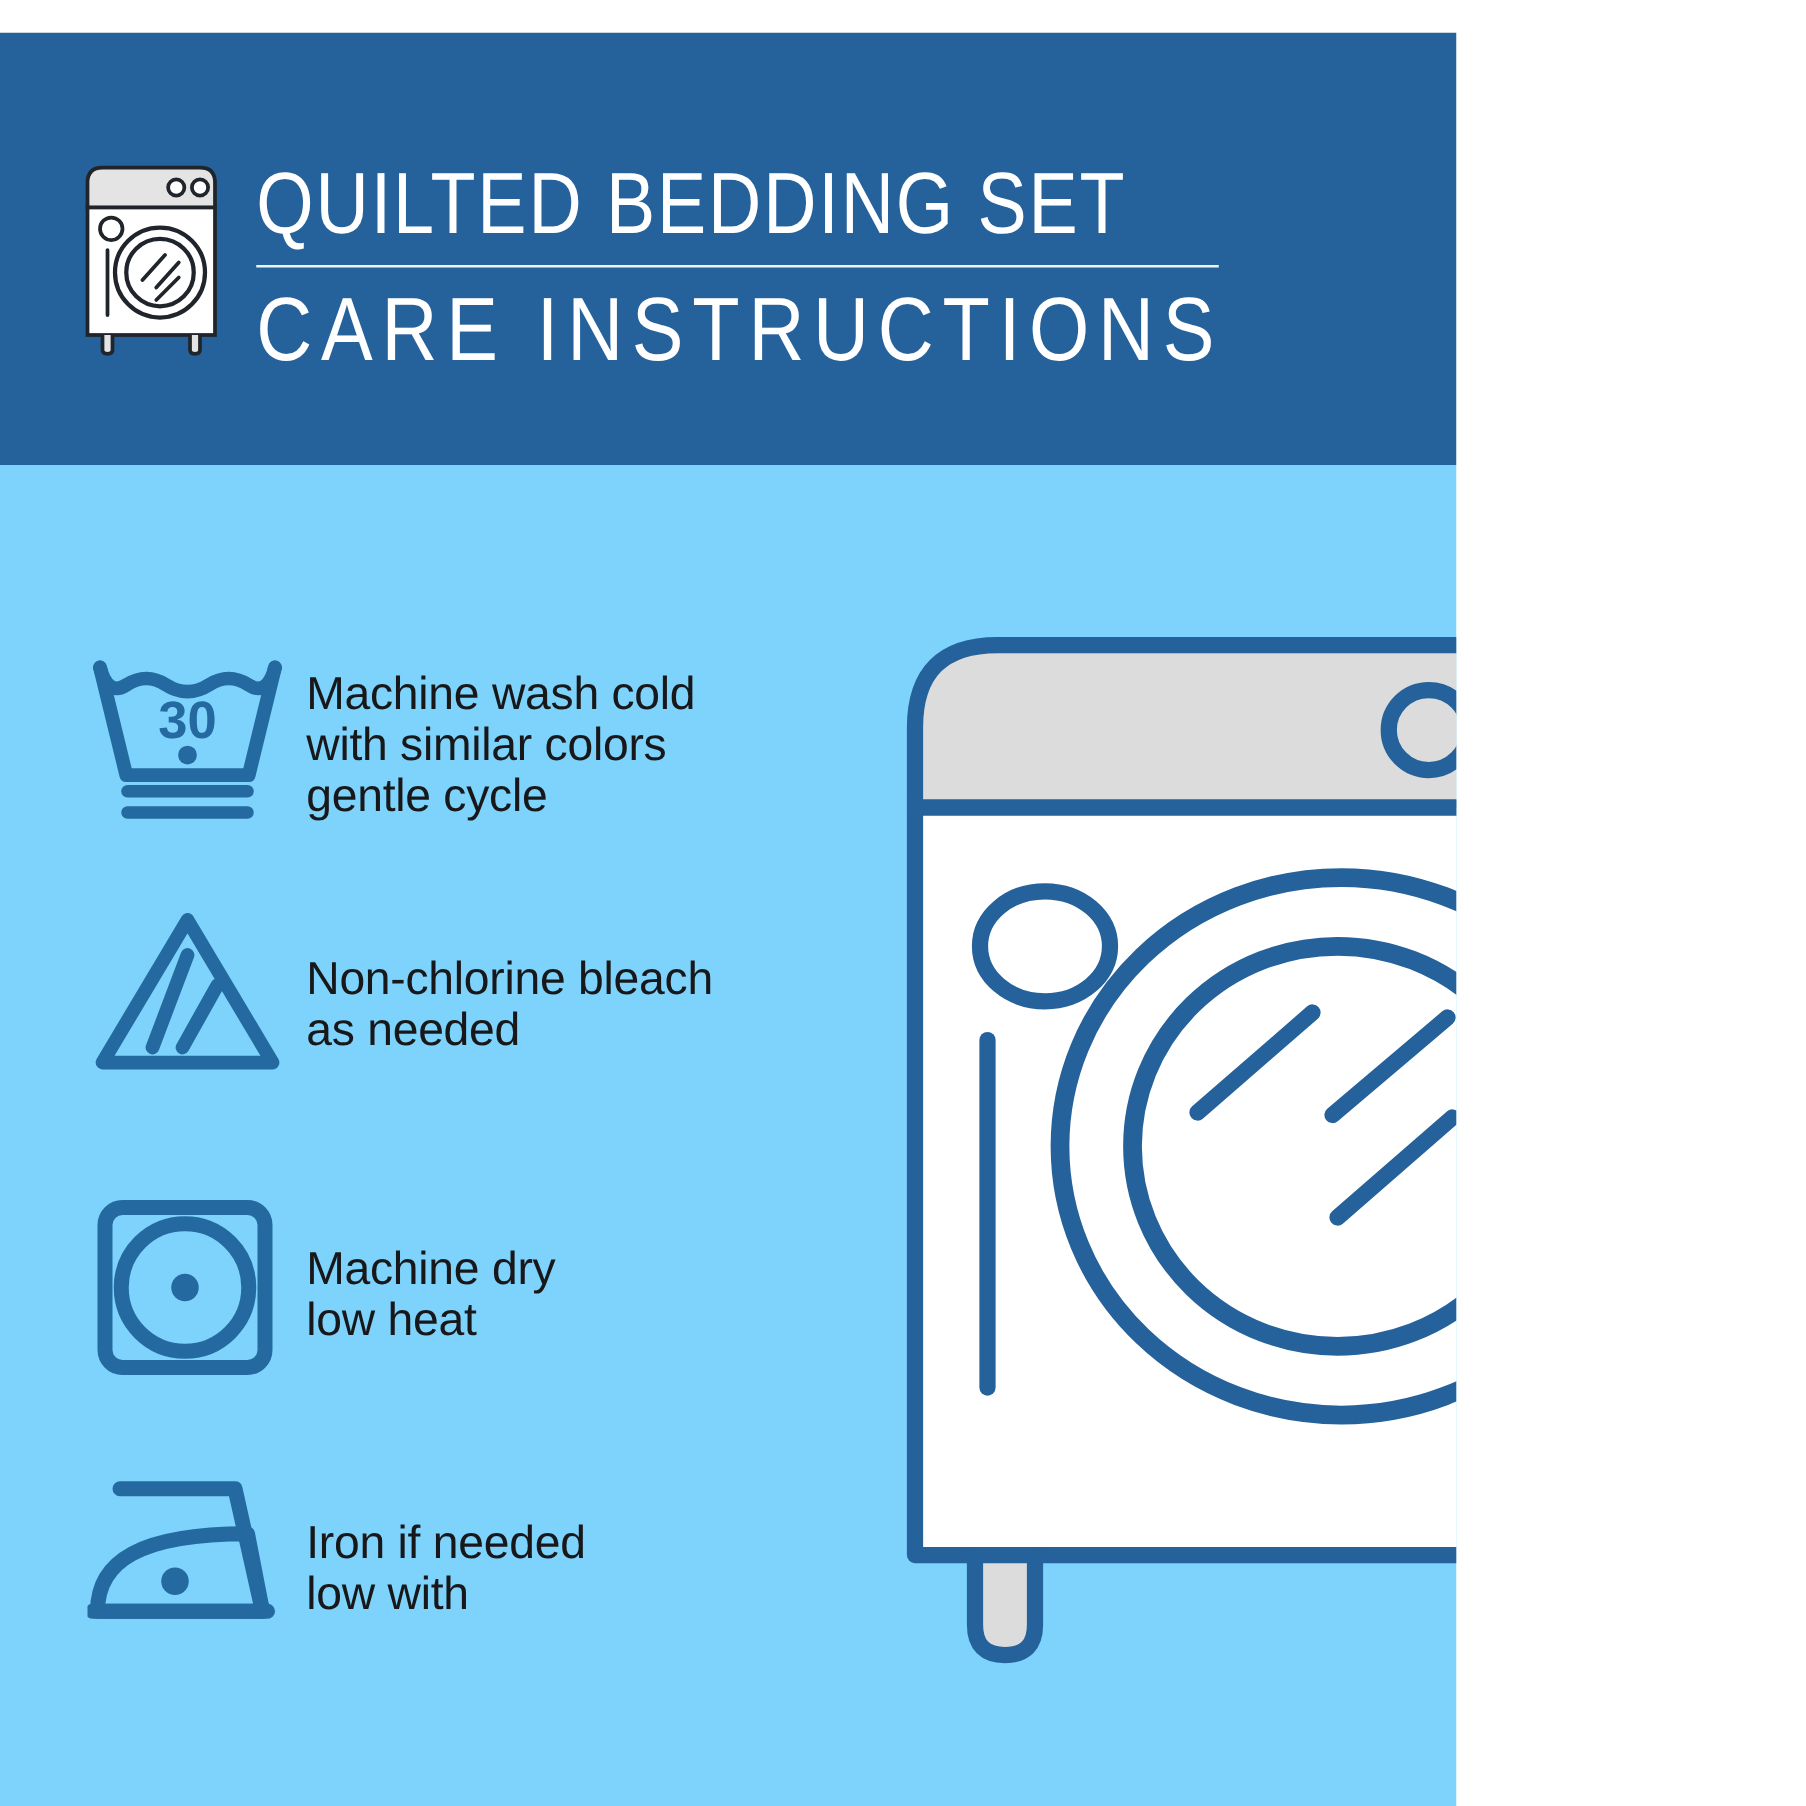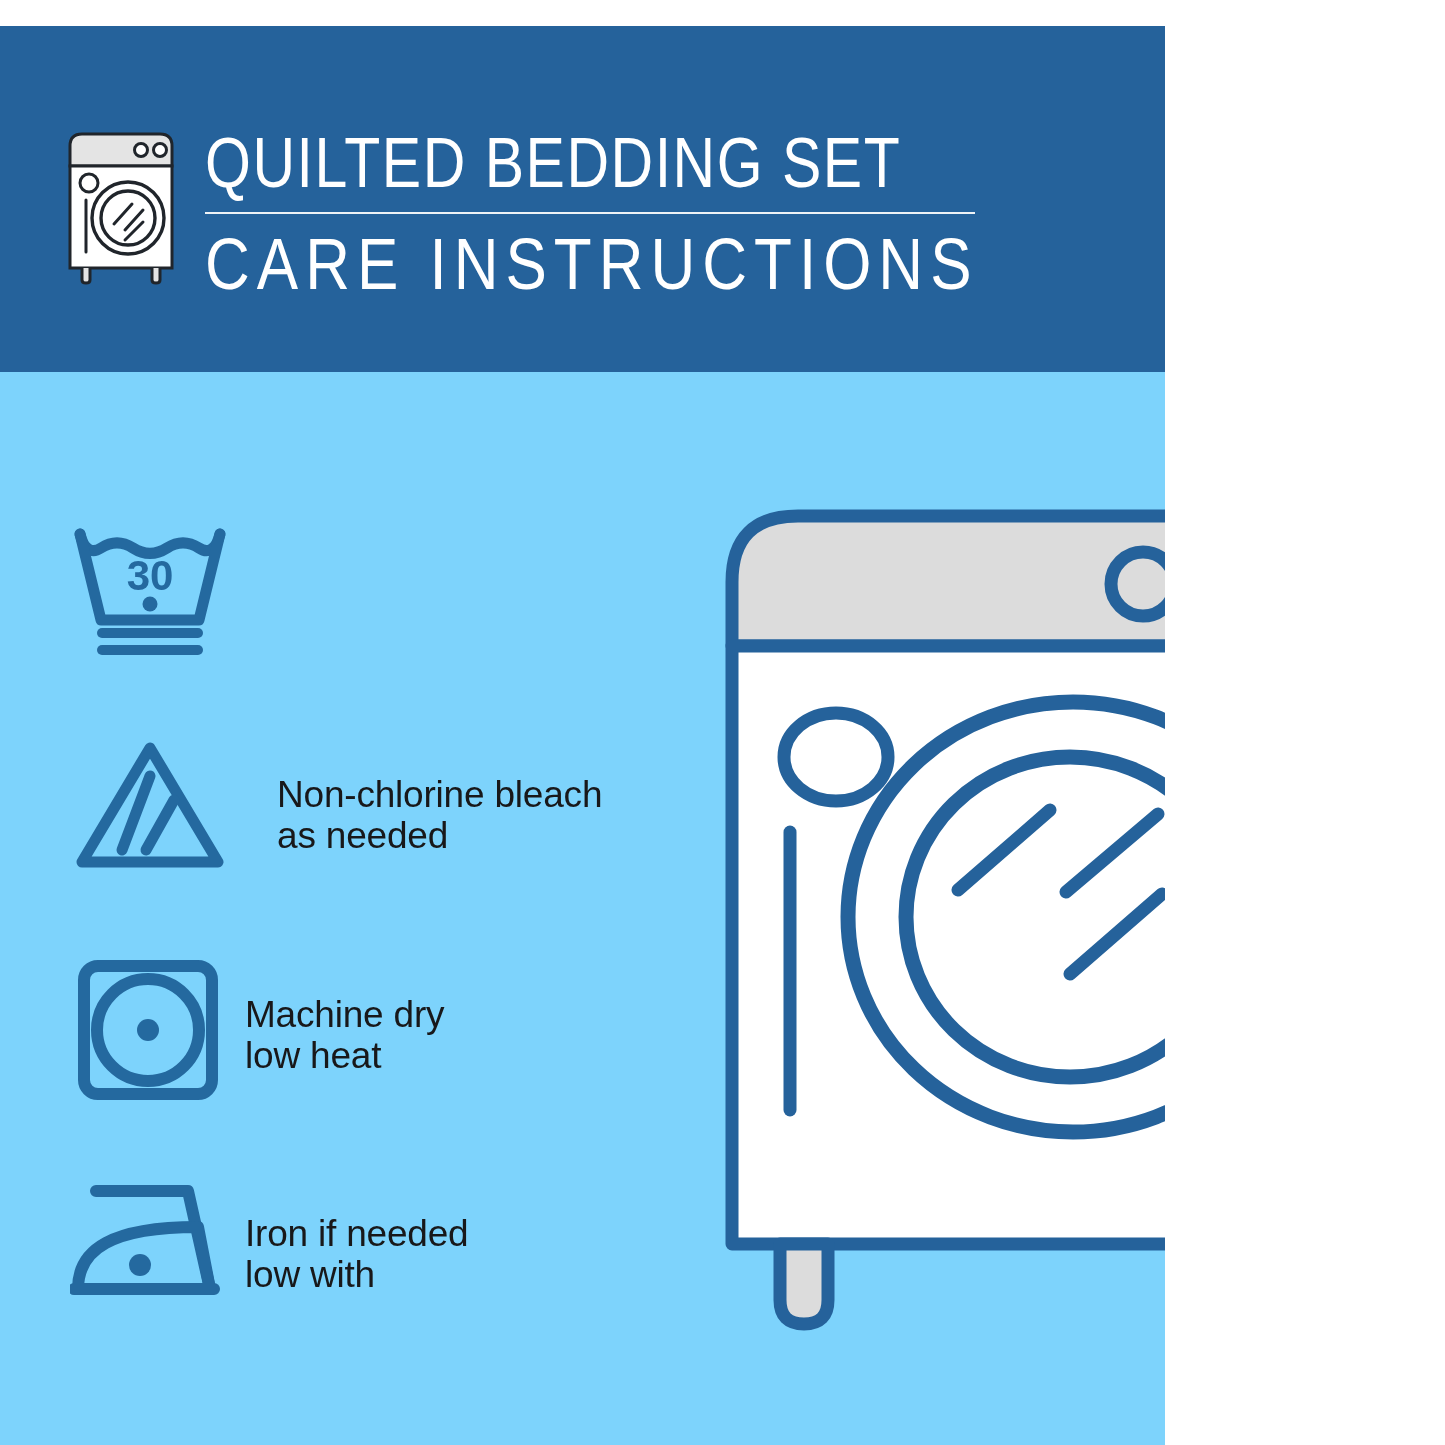--- a/index.html
+++ b/index.html
@@ -96,21 +96,21 @@
   }
   .care-row {
     position: absolute;
     left: 0;
     width: 620px;
     display: flex;
     flex-direction: row;
     align-items: flex-start;
   }
   .care-row-0 { top: 0px; }
-  .care-row-1 { top: 218px; gap: 32px; }
+  .care-row-1 { top: 206px; }
   .care-row-2 { top: 438px; }
   .care-row-3 { top: 657px; }
 
   .care-symbol {
     width: 175px;
     flex: 0 0 175px;
     display: flex;
     align-items: flex-start;
     justify-content: flex-start;
   }
@@ -196,20 +196,23 @@
             <path d="M10 14 L31 100 L129 100 L150 14" fill="none" stroke="#24699f" stroke-width="11" stroke-linecap="round" stroke-linejoin="round"></path>
 
             <text x="80" y="70" font-family="Liberation Sans, sans-serif" font-size="42" font-weight="bold" fill="#24699f" text-anchor="middle">30</text>
 
             <circle cx="80" cy="84" r="7.5" fill="#24699f"></circle>
 
             <rect x="27" y="108" width="106" height="10" rx="5" fill="#24699f"></rect>
             <rect x="27" y="125" width="106" height="10" rx="5" fill="#24699f"></rect>
           </svg>
         </div>
+        <div class="care-text care-text-0">Machine wash cold
+with similar colors
+gentle cycle</div>
       </div>
 
       <div class="care-row care-row-1">
         <div class="care-symbol">
           <svg width="160" height="135" viewBox="0 0 160 135" xmlns="http://www.w3.org/2000/svg">
             <path d="M80 10 L148 124 L12 124 Z" fill="none" stroke="#24699f" stroke-width="11" stroke-linejoin="round"></path>
             <line x1="80" y1="38" x2="52" y2="112" stroke="#24699f" stroke-width="11" stroke-linecap="round"></line>
             <line x1="104" y1="62" x2="76" y2="112" stroke="#24699f" stroke-width="11" stroke-linecap="round"></line>
           </svg>
         </div>

